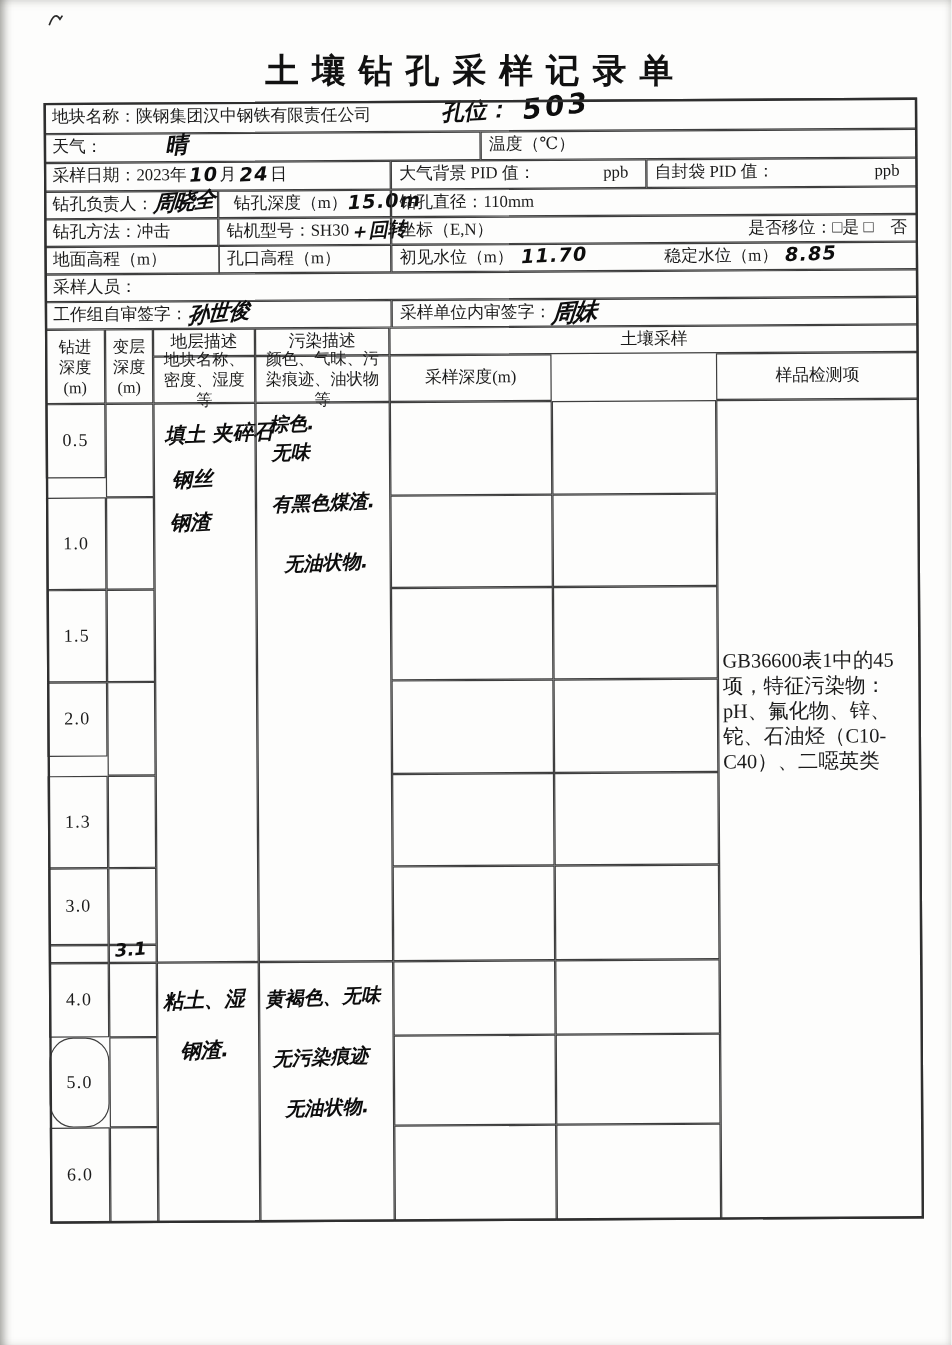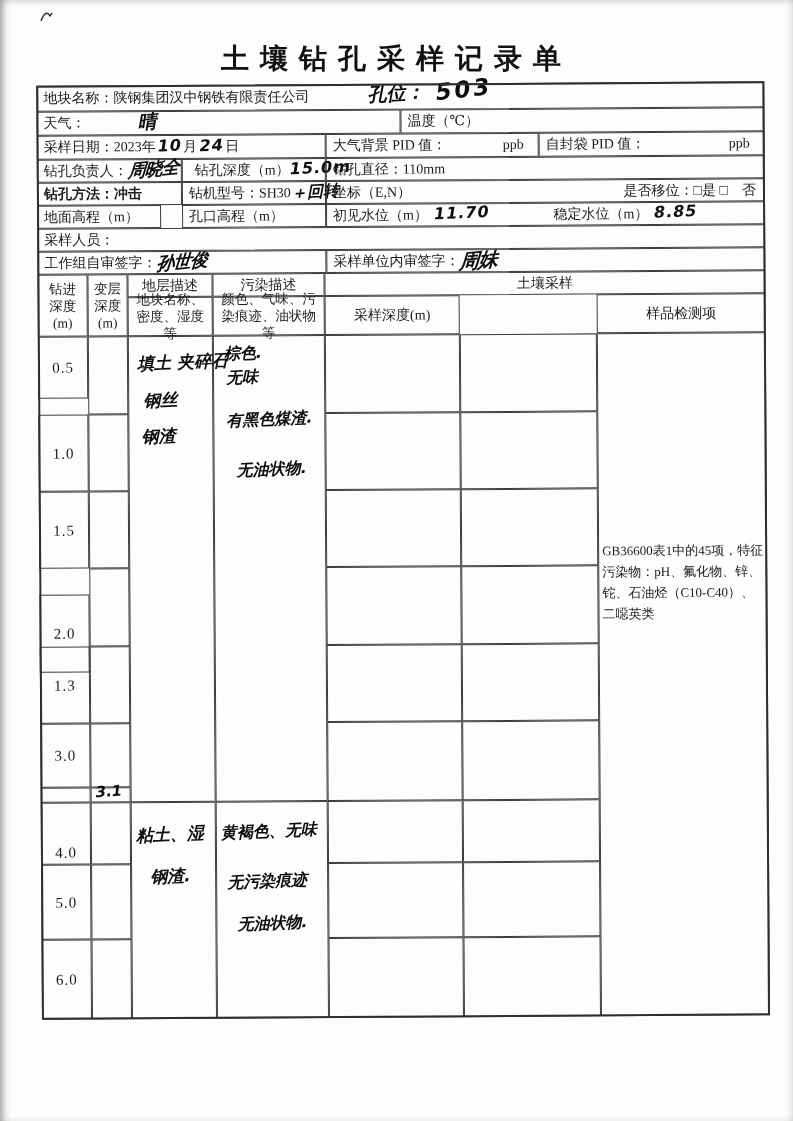--- a/index.html
+++ b/index.html
@@ -24,21 +24,21 @@
   .between{display:flex;align-items:center;justify-content:space-between;padding:0 8px 0 6px;}
   .unit{padding-right:6px;}
   .sub{font-size:13.5px;line-height:17px;}
   .hw{font-family:"DejaVu Sans","Liberation Sans",sans-serif;font-style:italic;color:#0d0d0d;}
   .hwv{font-size:16px;transform:rotate(-2deg);display:inline-block;font-weight:bold;letter-spacing:1px;}
   .sig{font-size:18px;transform:rotate(-5deg) skewX(-10deg);display:inline-block;
        letter-spacing:-1px;font-weight:bold;}
   .hwline{position:absolute;white-space:nowrap;font-size:16px;font-weight:bold;
        transform:rotate(-2deg);}
   .depth{font-size:15px;letter-spacing:1px;}
-  .det{position:absolute;left:3px;right:1px;top:206px;font-size:13px;line-height:21px;}
+  .det{position:absolute;left:3px;right:1px;top:206px;font-size:17px;line-height:21px;}
   .penmark{position:absolute;left:38px;top:8px;z-index:40;}
 </style>
 </head>
 <body>
 
 <div class="page">
   <div class="scan-edges"></div>
 
   <svg class="penmark" width="18" height="18" viewBox="0 0 18 18">
     <path d="M3 13 C6 5, 9 3, 12 8 L14 5" stroke="#2a2a2a" stroke-width="1.4" fill="none"></path>
@@ -85,33 +85,33 @@
     </div>
     <div class="cell vflex" style="left:145px;top:74px;width:144px;height:23px;">
       <span class="lbl"></span>
       <span class="lbl" style="padding-left:6px;">钻孔深度（m）</span>
       <span class="hw hwv" style="margin-top:-4px;">15.0m</span>
     </div>
     <div class="cell vflex" style="left:289px;top:74px;width:439px;height:23px;">
       <span class="lbl">钻孔直径：110mm</span>
     </div>
 
-    <div class="cell vflex" style="left:0;top:97px;width:145px;height:23px;font-weight:bold;">
+    <div class="cell vflex" style="left:0;top:97px;width:145px;height:23px;">
       <span class="lbl">钻孔方法：冲击</span>
     </div>
     <div class="cell vflex" style="left:145px;top:97px;width:144px;height:23px;overflow:visible;">
       <span class="lbl">钻机型号：SH30</span>
       <span class="hw" style="font-size:16px;font-weight:bold;transform:rotate(-3deg);margin-top:-2px;white-space:nowrap;">＋回转</span>
     </div>
     <div class="cell between" style="left:289px;top:97px;width:439px;height:23px;">
       <span>坐标（E,N）</span>
       <span>是否移位：□是 □　否</span>
     </div>
 
-    <div class="cell vflex" style="left:0;top:120px;width:124px;height:23px;">
+    <div class="cell vflex" style="left:0;top:120px;width:146px;height:23px;">
       <span class="lbl">地面高程（m）</span>
     </div>
     <div class="cell vflex" style="left:145px;top:120px;width:144px;height:23px;">
       <span class="lbl">孔口高程（m）</span>
     </div>
     <div class="cell vflex" style="left:289px;top:120px;width:439px;height:23px;">
       <span class="lbl">初见水位（m）</span>
       <span class="hw hwv" style="margin:-4px 0 0 6px;">11.70</span>
       <span class="lbl" style="margin-left:58px;">稳定水位（m）</span>
       <span class="hw hwv" style="margin:-4px 0 0 6px;">8.85</span>
@@ -160,36 +160,36 @@
 
     <div class="cell cflex depth" style="left:0;top:251px;width:50px;height:62px;">
         <span>0.5</span>
       </div>
     <div class="cell cflex depth" style="left:0;top:329px;width:50px;height:77px;">
         <span>1.0</span>
       </div>
     <div class="cell cflex depth" style="left:0;top:406px;width:50px;height:77px;">
         <span>1.5</span>
       </div>
-    <div class="cell cflex depth" style="left:0;top:483px;width:50px;height:78px;margin-top:26px;">
+    <div class="cell cflex depth" style="left:0;top:483px;width:50px;height:62px;">
         <span>2.0</span>
       </div>
     <div class="cell cflex depth" style="left:0;top:561px;width:50px;height:77px;">
         <span>1.3</span>
       </div>
     <div class="cell cflex depth" style="left:0;top:638px;width:50px;height:64px;">
         <span>3.0</span>
       </div>
     <div class="cell cflex depth" style="left:0;top:702px;width:50px;height:15px;">
         <span></span>
       </div>
-    <div class="cell cflex depth" style="left:0;top:717px;width:50px;height:62px;align-items:flex-end;">
+    <div class="cell cflex depth" style="left:0;top:717px;width:50px;height:62px;">
         <span>4.0</span>
       </div>
-    <div class="cell cflex depth" style="left:0;top:779px;width:50px;height:75px;">
+    <div class="cell cflex depth" style="left:0;top:779px;width:50px;height:75px;border-radius:20px;">
         <span>5.0</span>
       </div>
     <div class="cell cflex depth" style="left:0;top:854px;width:50px;height:80px;">
         <span>6.0</span>
       </div>
 
     <div class="cell" style="left:50px;top:251px;width:40px;height:78px;"></div>
     <div class="cell" style="left:50px;top:329px;width:40px;height:77px;"></div>
     <div class="cell" style="left:50px;top:406px;width:40px;height:77px;"></div>
     <div class="cell" style="left:50px;top:483px;width:40px;height:78px;"></div>

